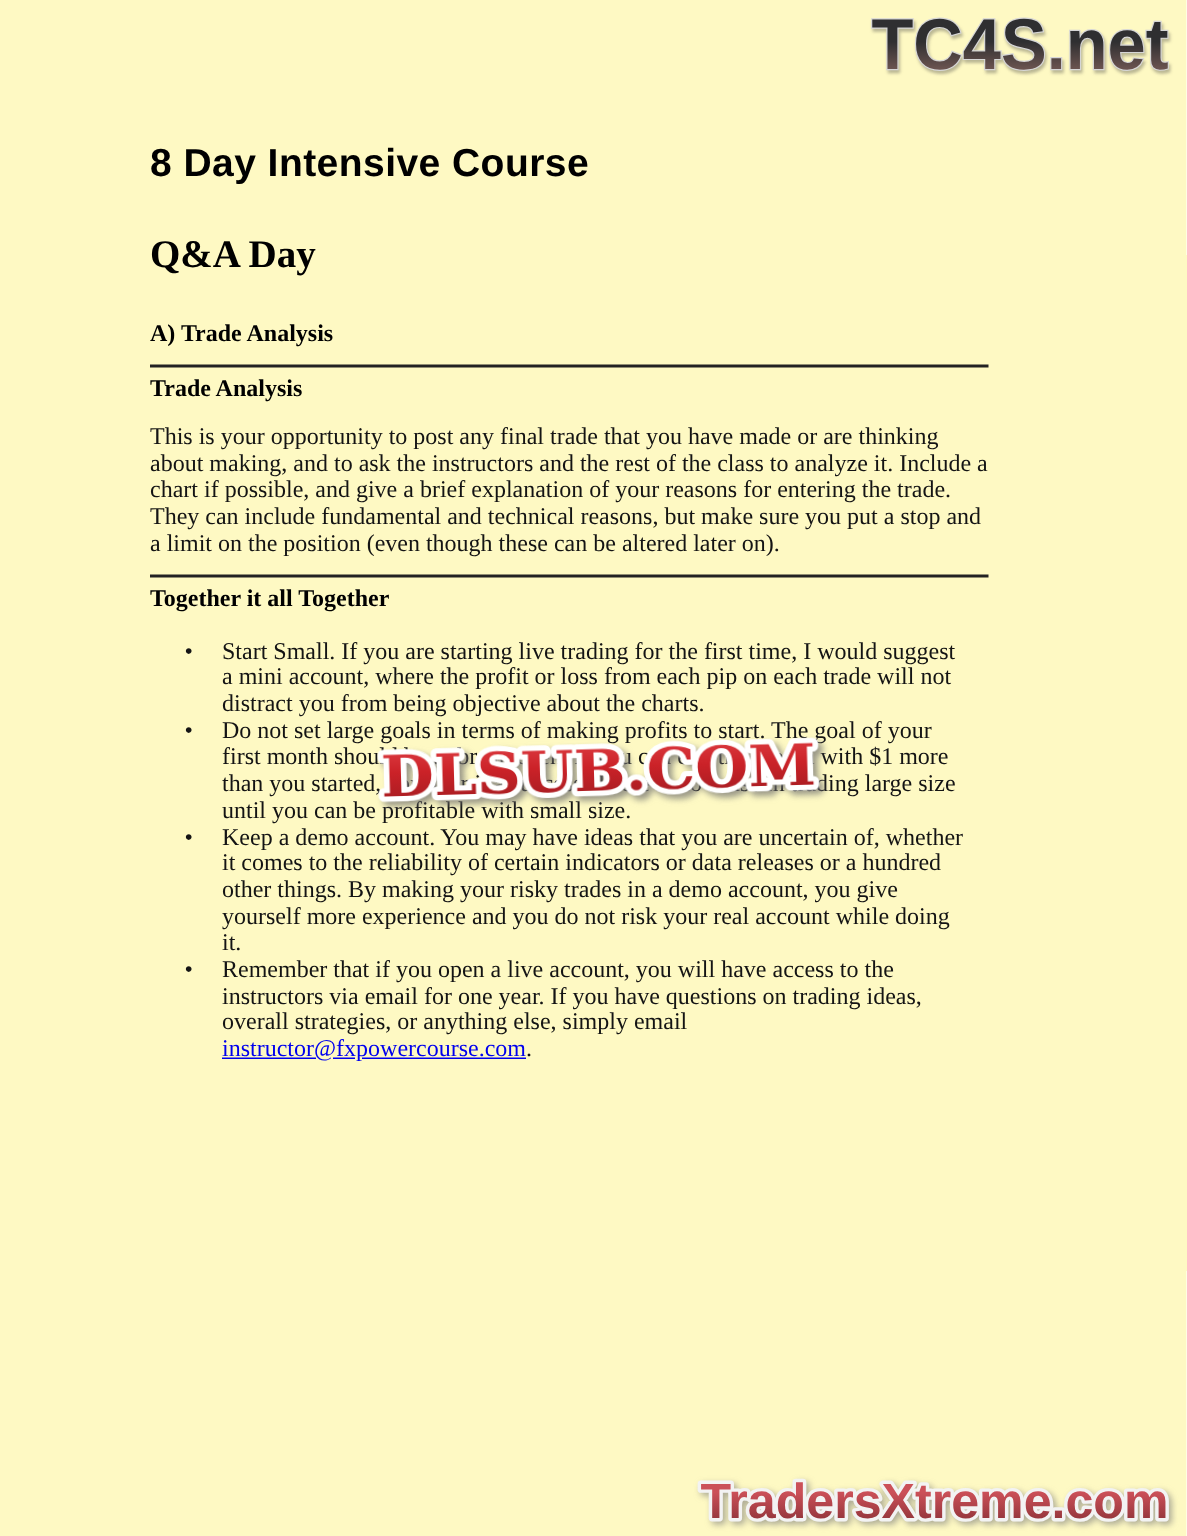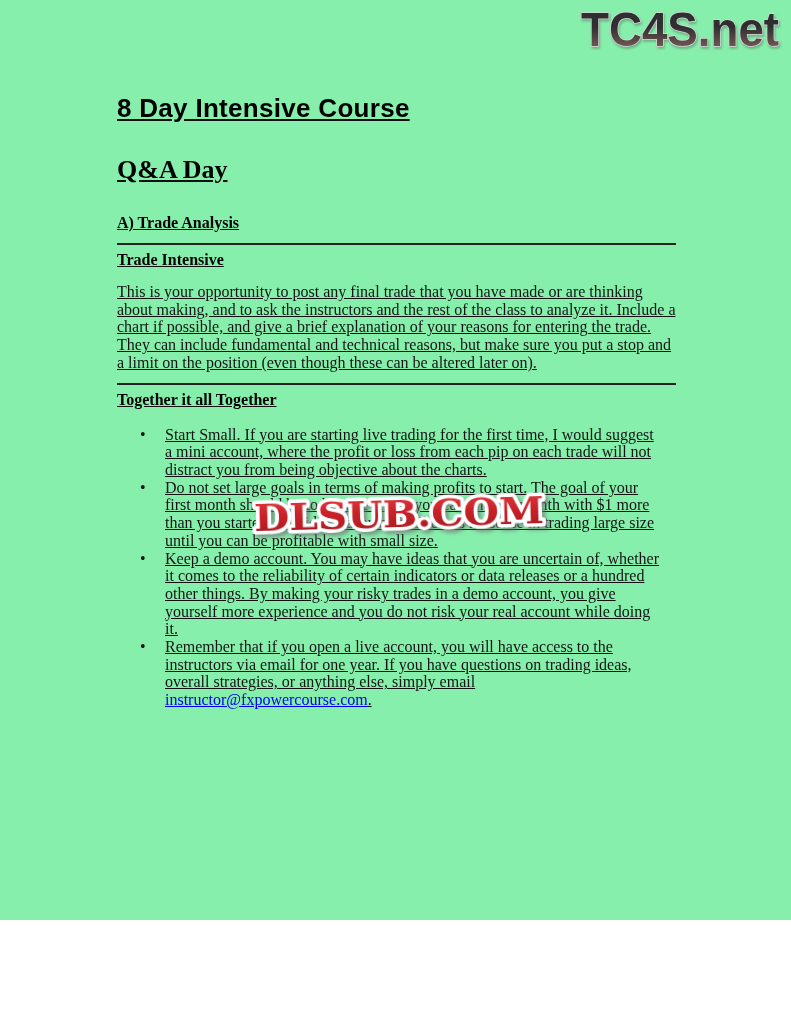--- a/index.html
+++ b/index.html
@@ -1,24 +1,24 @@
 <!DOCTYPE html>
 <html><head>
 <meta charset="utf-8">
 <style>
   html,body{margin:0;padding:0;background:#ffffff;}
   .page{
     position:relative;
-    width:791px;height:920px;
-    background:#86efac;
+    width:791px;height:1024px;
+    background:#fef9c3;
     overflow:hidden;
     font-family:"Liberation Serif",serif;
     color:#111;
   }
-  .content{position:absolute;left:117px;top:0;width:559px;text-decoration:underline;}
+  .content{position:absolute;left:100px;top:0;width:559px;}
 
   .doc-title{
     font-family:"Liberation Sans",sans-serif;
     font-size:26px;font-weight:bold;color:#000;
     margin:93px 0 0 0;line-height:1.2;letter-spacing:0.3px;
   }
   .doc-subtitle{
     font-size:26px;font-weight:bold;color:#000;
     margin:31px 0 0 0;line-height:1.15;
   }
@@ -83,21 +83,21 @@
   </div>
 
   <div class="content">
 
     <h1 class="doc-title">8 Day Intensive Course</h1>
 
     <h2 class="doc-subtitle">Q&amp;A Day</h2>
 
     <h3 class="section-heading">A) Trade Analysis</h3>
     <hr class="section-rule">
-    <h4 class="section-subheading">Trade Intensive</h4>
+    <h4 class="section-subheading">Trade Analysis</h4>
     <p class="body-text">This is your opportunity to post any final trade that you have made or are thinking about making, and to ask the instructors and the rest of the class to analyze it. Include a chart if possible, and give a brief explanation of your reasons for entering the trade. They can include fundamental and technical reasons, but make sure you put a stop and a limit on the position (even though these can be altered later on).</p>
 
     <hr class="section-rule">
     <h4 class="section-subheading">Together it all Together</h4>
 
     <ul class="bullet-list">
       <li>
         <span>Start Small. If you are starting live trading for the first time, I would suggest a mini account, where the profit or loss from each pip on each trade will not distract you from being objective about the charts.</span>
       </li>
       <li>

